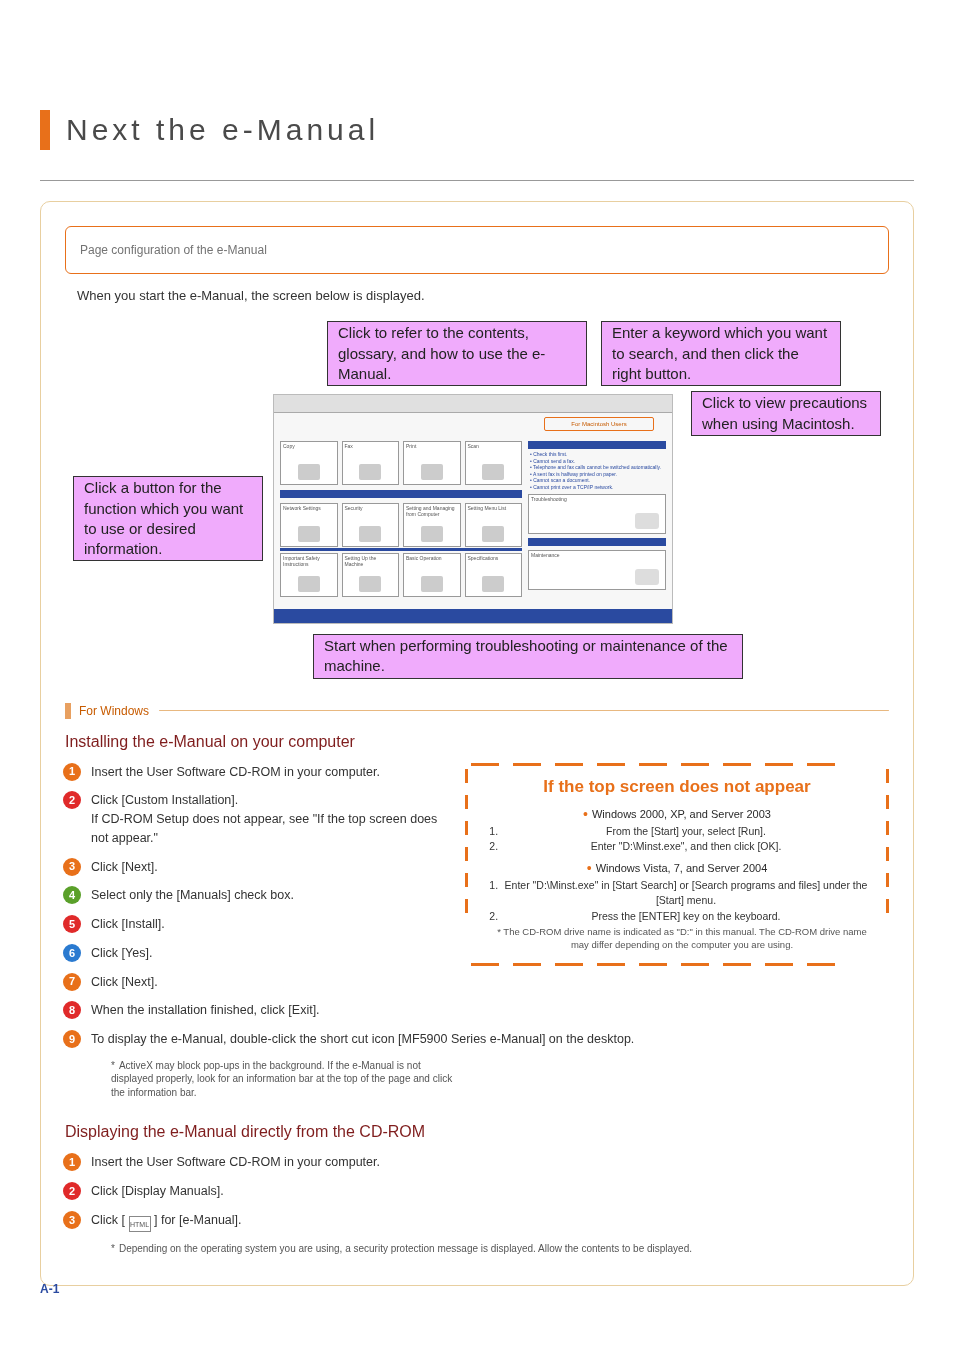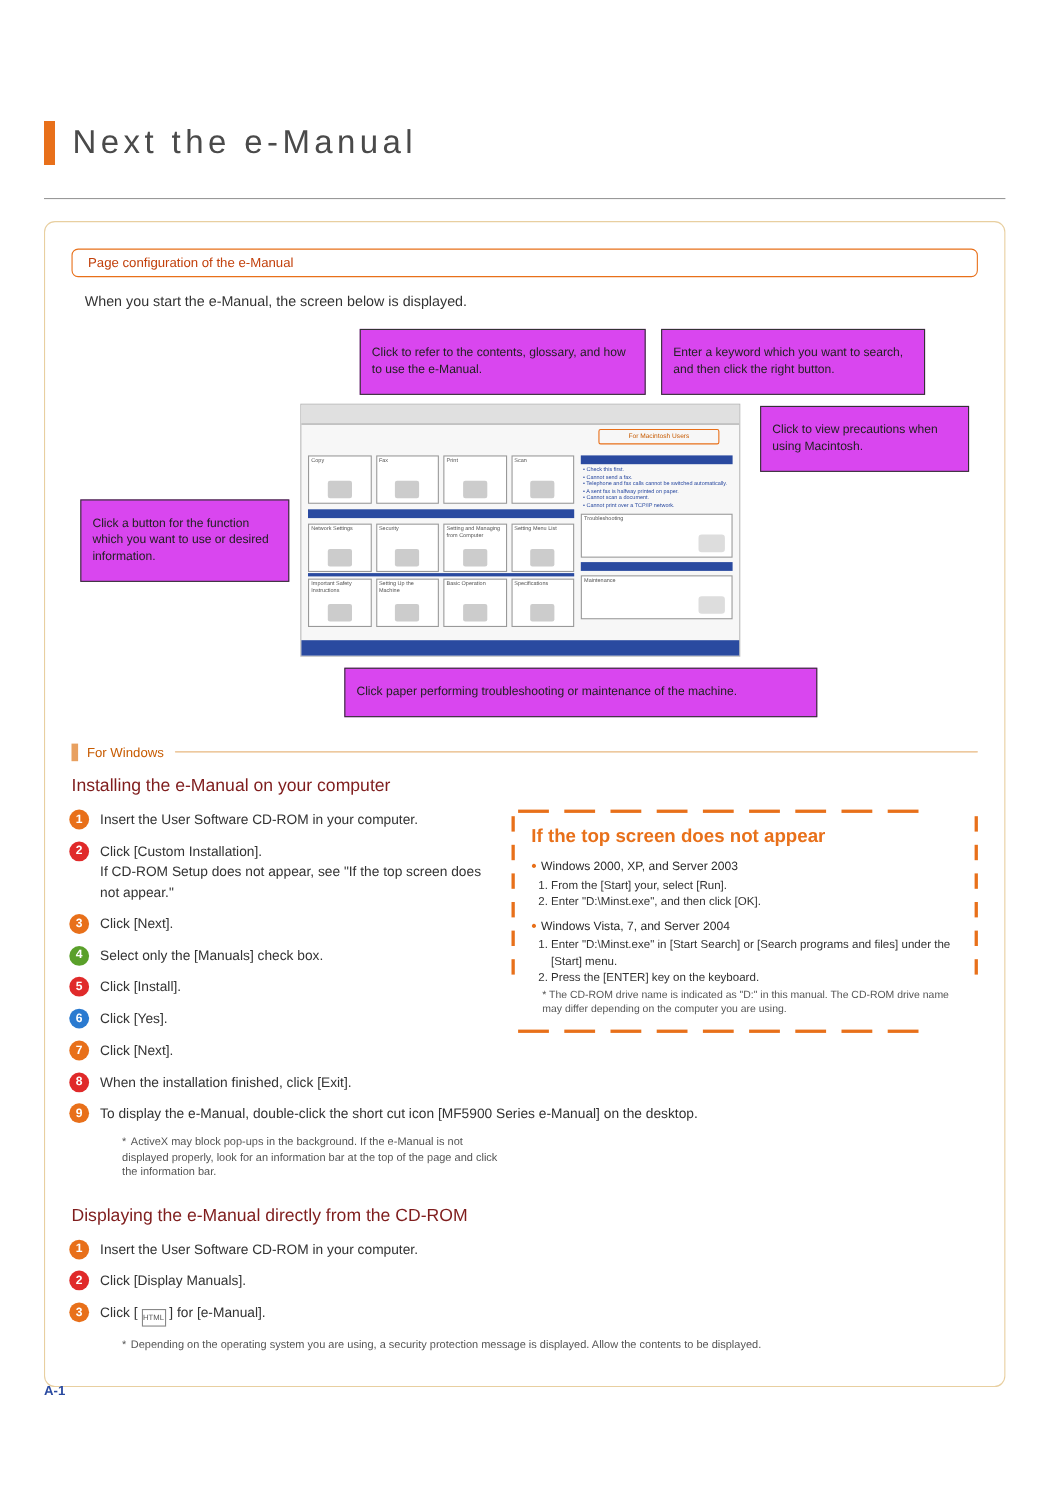--- a/index.html
+++ b/index.html
@@ -38,41 +38,41 @@
     margin-bottom: 20px;
   }
   .main-box {
     border: 1px solid #e8cfa0;
     border-radius: 10px;
     padding: 24px 24px 30px 24px;
   }
   .section-tag {
     border: 1px solid #e8701a;
     border-radius: 6px;
-    padding: 5px 14px;
+    padding: 16px 14px;
     font-size: 12px;
-    color: #c2410c;
+    color: #737373;
     margin-bottom: 14px;
     line-height: 1.2;
   }
   .intro {
     font-size: 13px;
     margin-left: 12px;
     margin-bottom: 18px;
     color: #333;
   }
   .diagram {
     position: relative;
     margin: 0 8px 20px 8px;
   }
   .callout-box {
     border: 1px solid #333;
-    background: #d946ef;
-    padding: 14px 10px;
-    font-size: 11px;
+    background: #f0abfc;
+    padding: 1px 10px;
+    font-size: 15px;
     line-height: 1.35;
     color: #222;
   }
   .top-callouts {
     display: flex;
     gap: 14px;
     justify-content: flex-end;
     margin-bottom: 8px;
     padding-right: 40px;
   }
@@ -182,21 +182,21 @@
     font-size: 16px;
     margin-bottom: 12px;
     margin-left: 0;
   }
   .two-col {
     display: flex;
     gap: 20px;
     align-items: flex-start;
   }
   .col-left { flex: 0 0 380px; }
-  .col-right { flex: 1; }
+  .col-right { flex: 1; text-align: center; }
   .steps { list-style: none; padding-left: 22px; }
   .steps li {
     font-size: 12.5px;
     line-height: 1.5;
     margin-bottom: 10px;
     color: #333;
     position: relative;
     padding-left: 4px;
   }
   .steps .num {
@@ -325,21 +325,21 @@
             <div>Cannot scan a document.</div>
             <div>Cannot print over a TCP/IP network.</div>
           </div>
           <div class="sm-right-box">Troubleshooting</div>
           <div class="sm-right-title" style="margin-top:4px;"></div>
           <div class="sm-right-box">Maintenance</div>
         </div>
         <div class="sm-footer"></div>
       </div>
 
-      <div class="callout-box bottom-callout">Click paper performing troubleshooting or maintenance of the machine.</div>
+      <div class="callout-box bottom-callout">Start when performing troubleshooting or maintenance of the machine.</div>
     </div>
 
     <div class="subheading-bar">
       <div class="left-orange"></div>
       <div class="text">For Windows</div>
       <div class="line"></div>
     </div>
 
     <div class="orange-heading">Installing the e-Manual on your computer</div>
 

